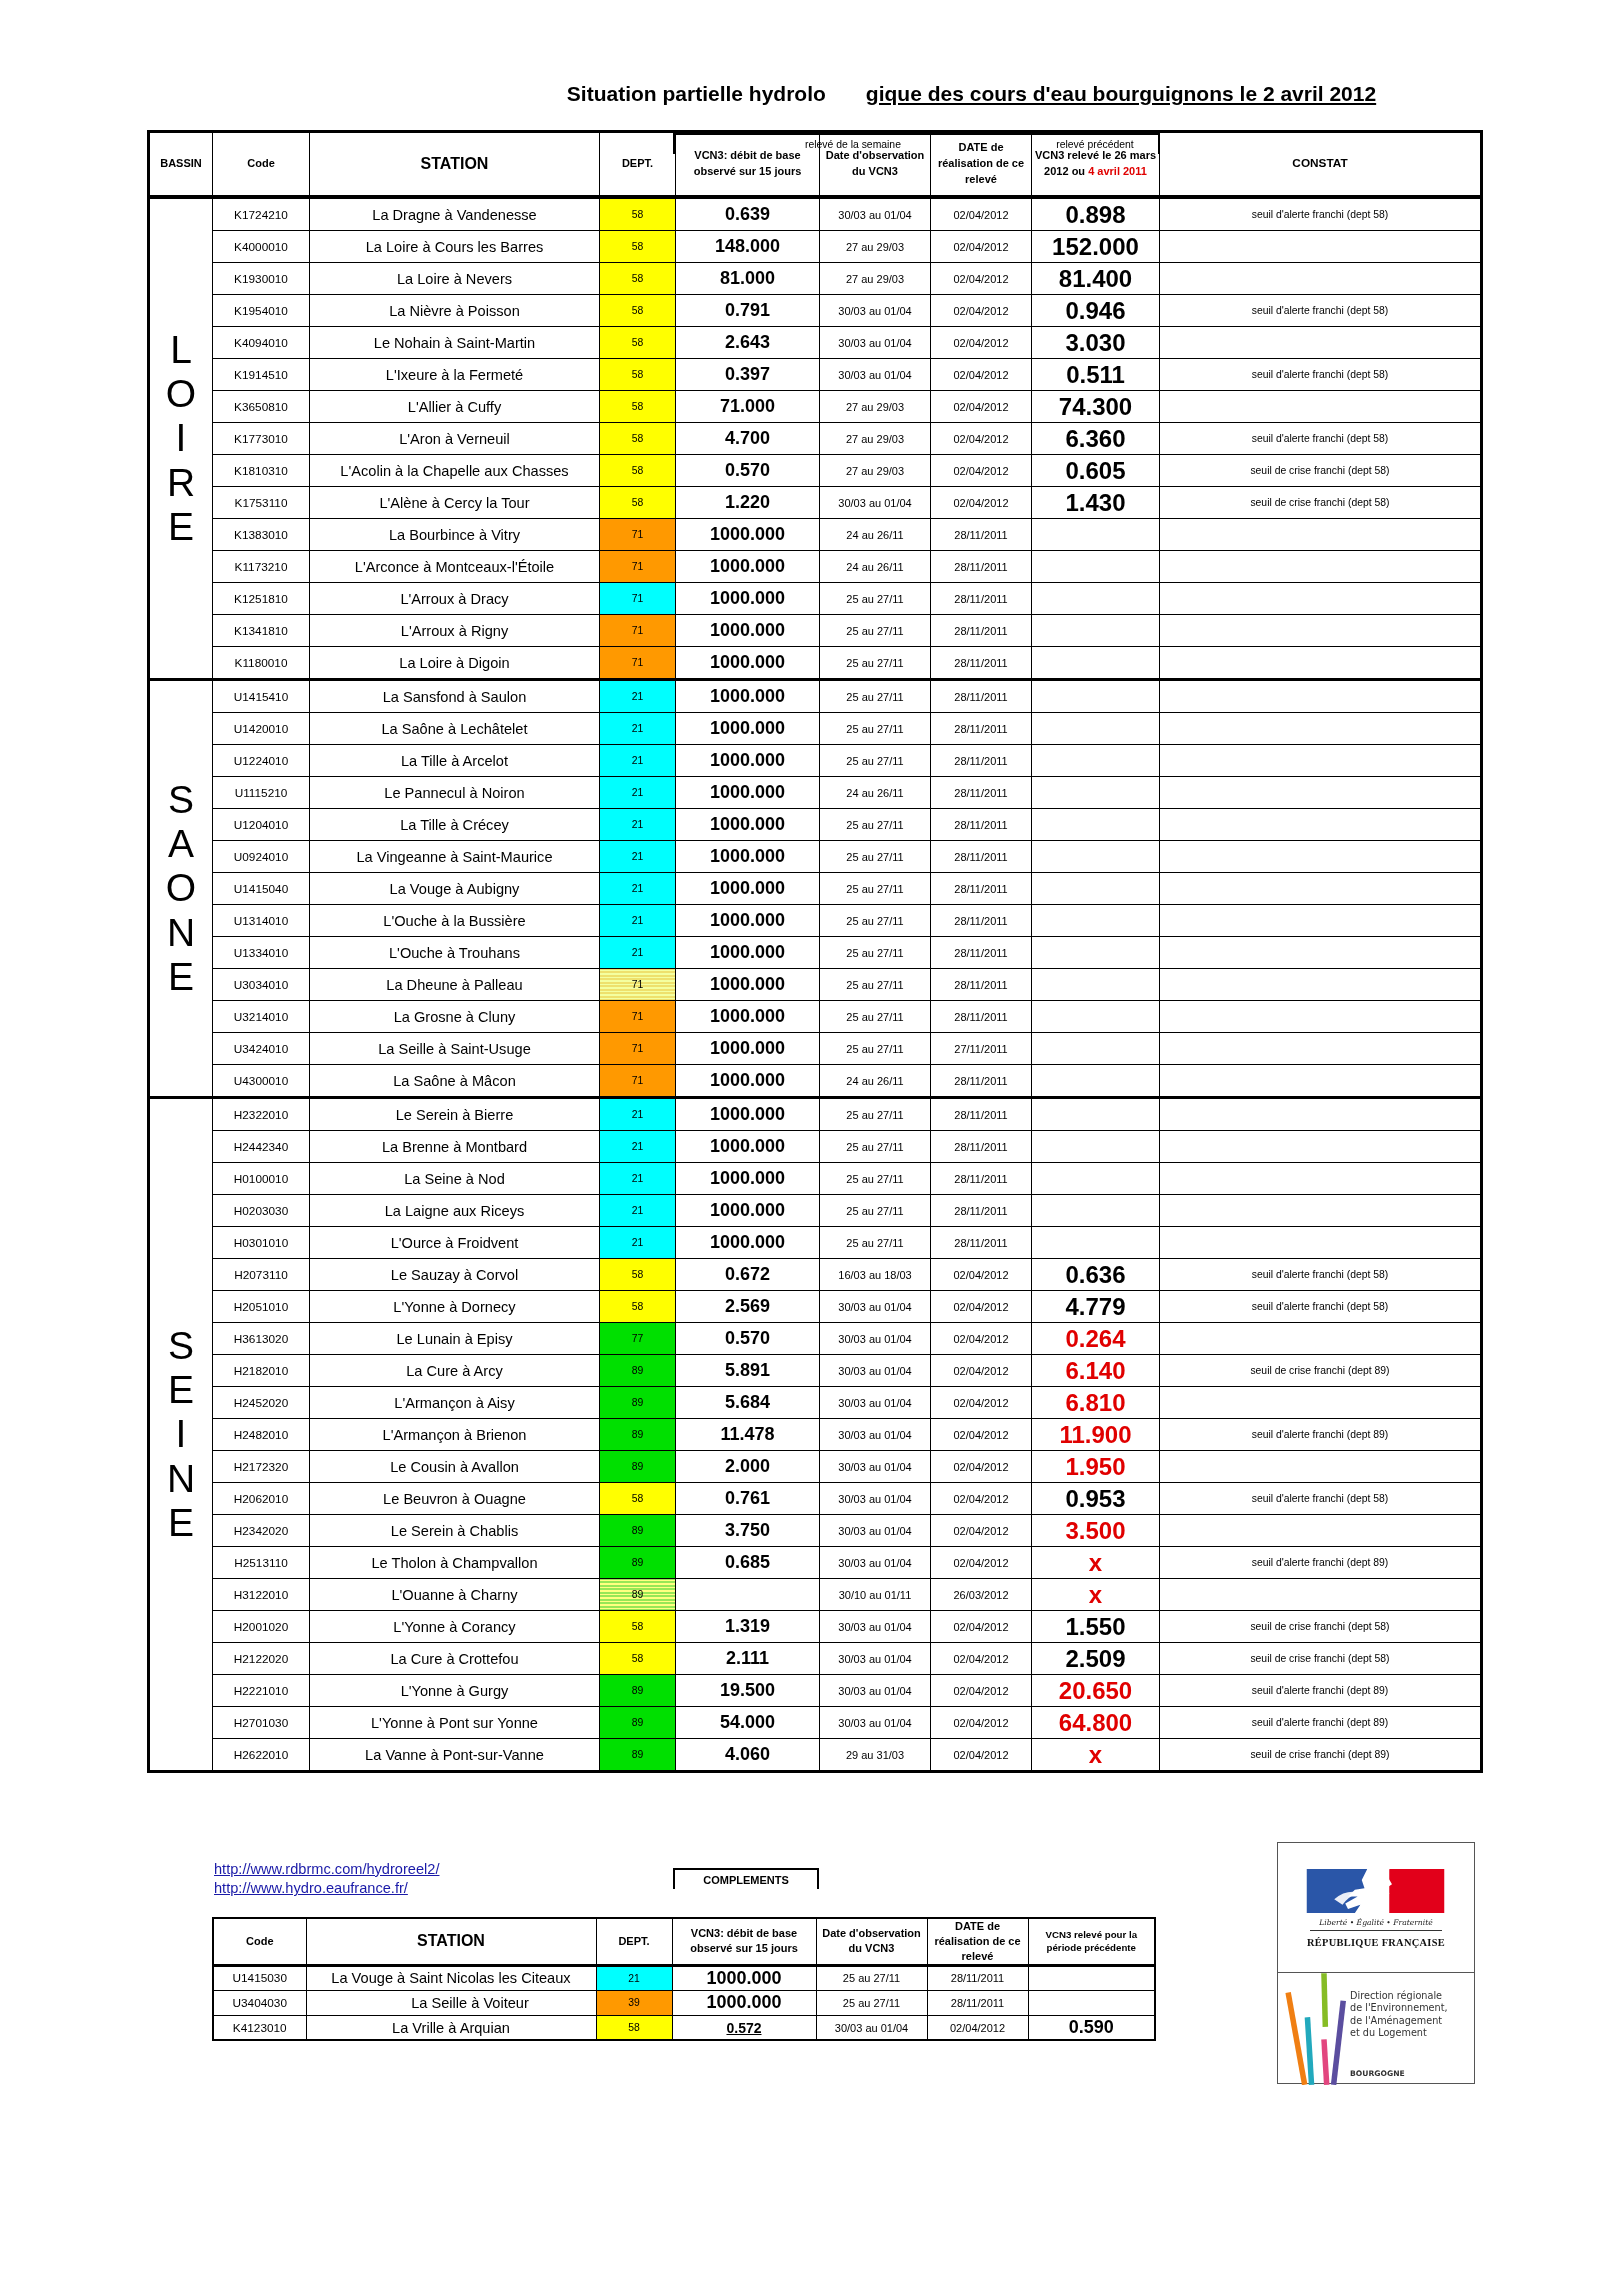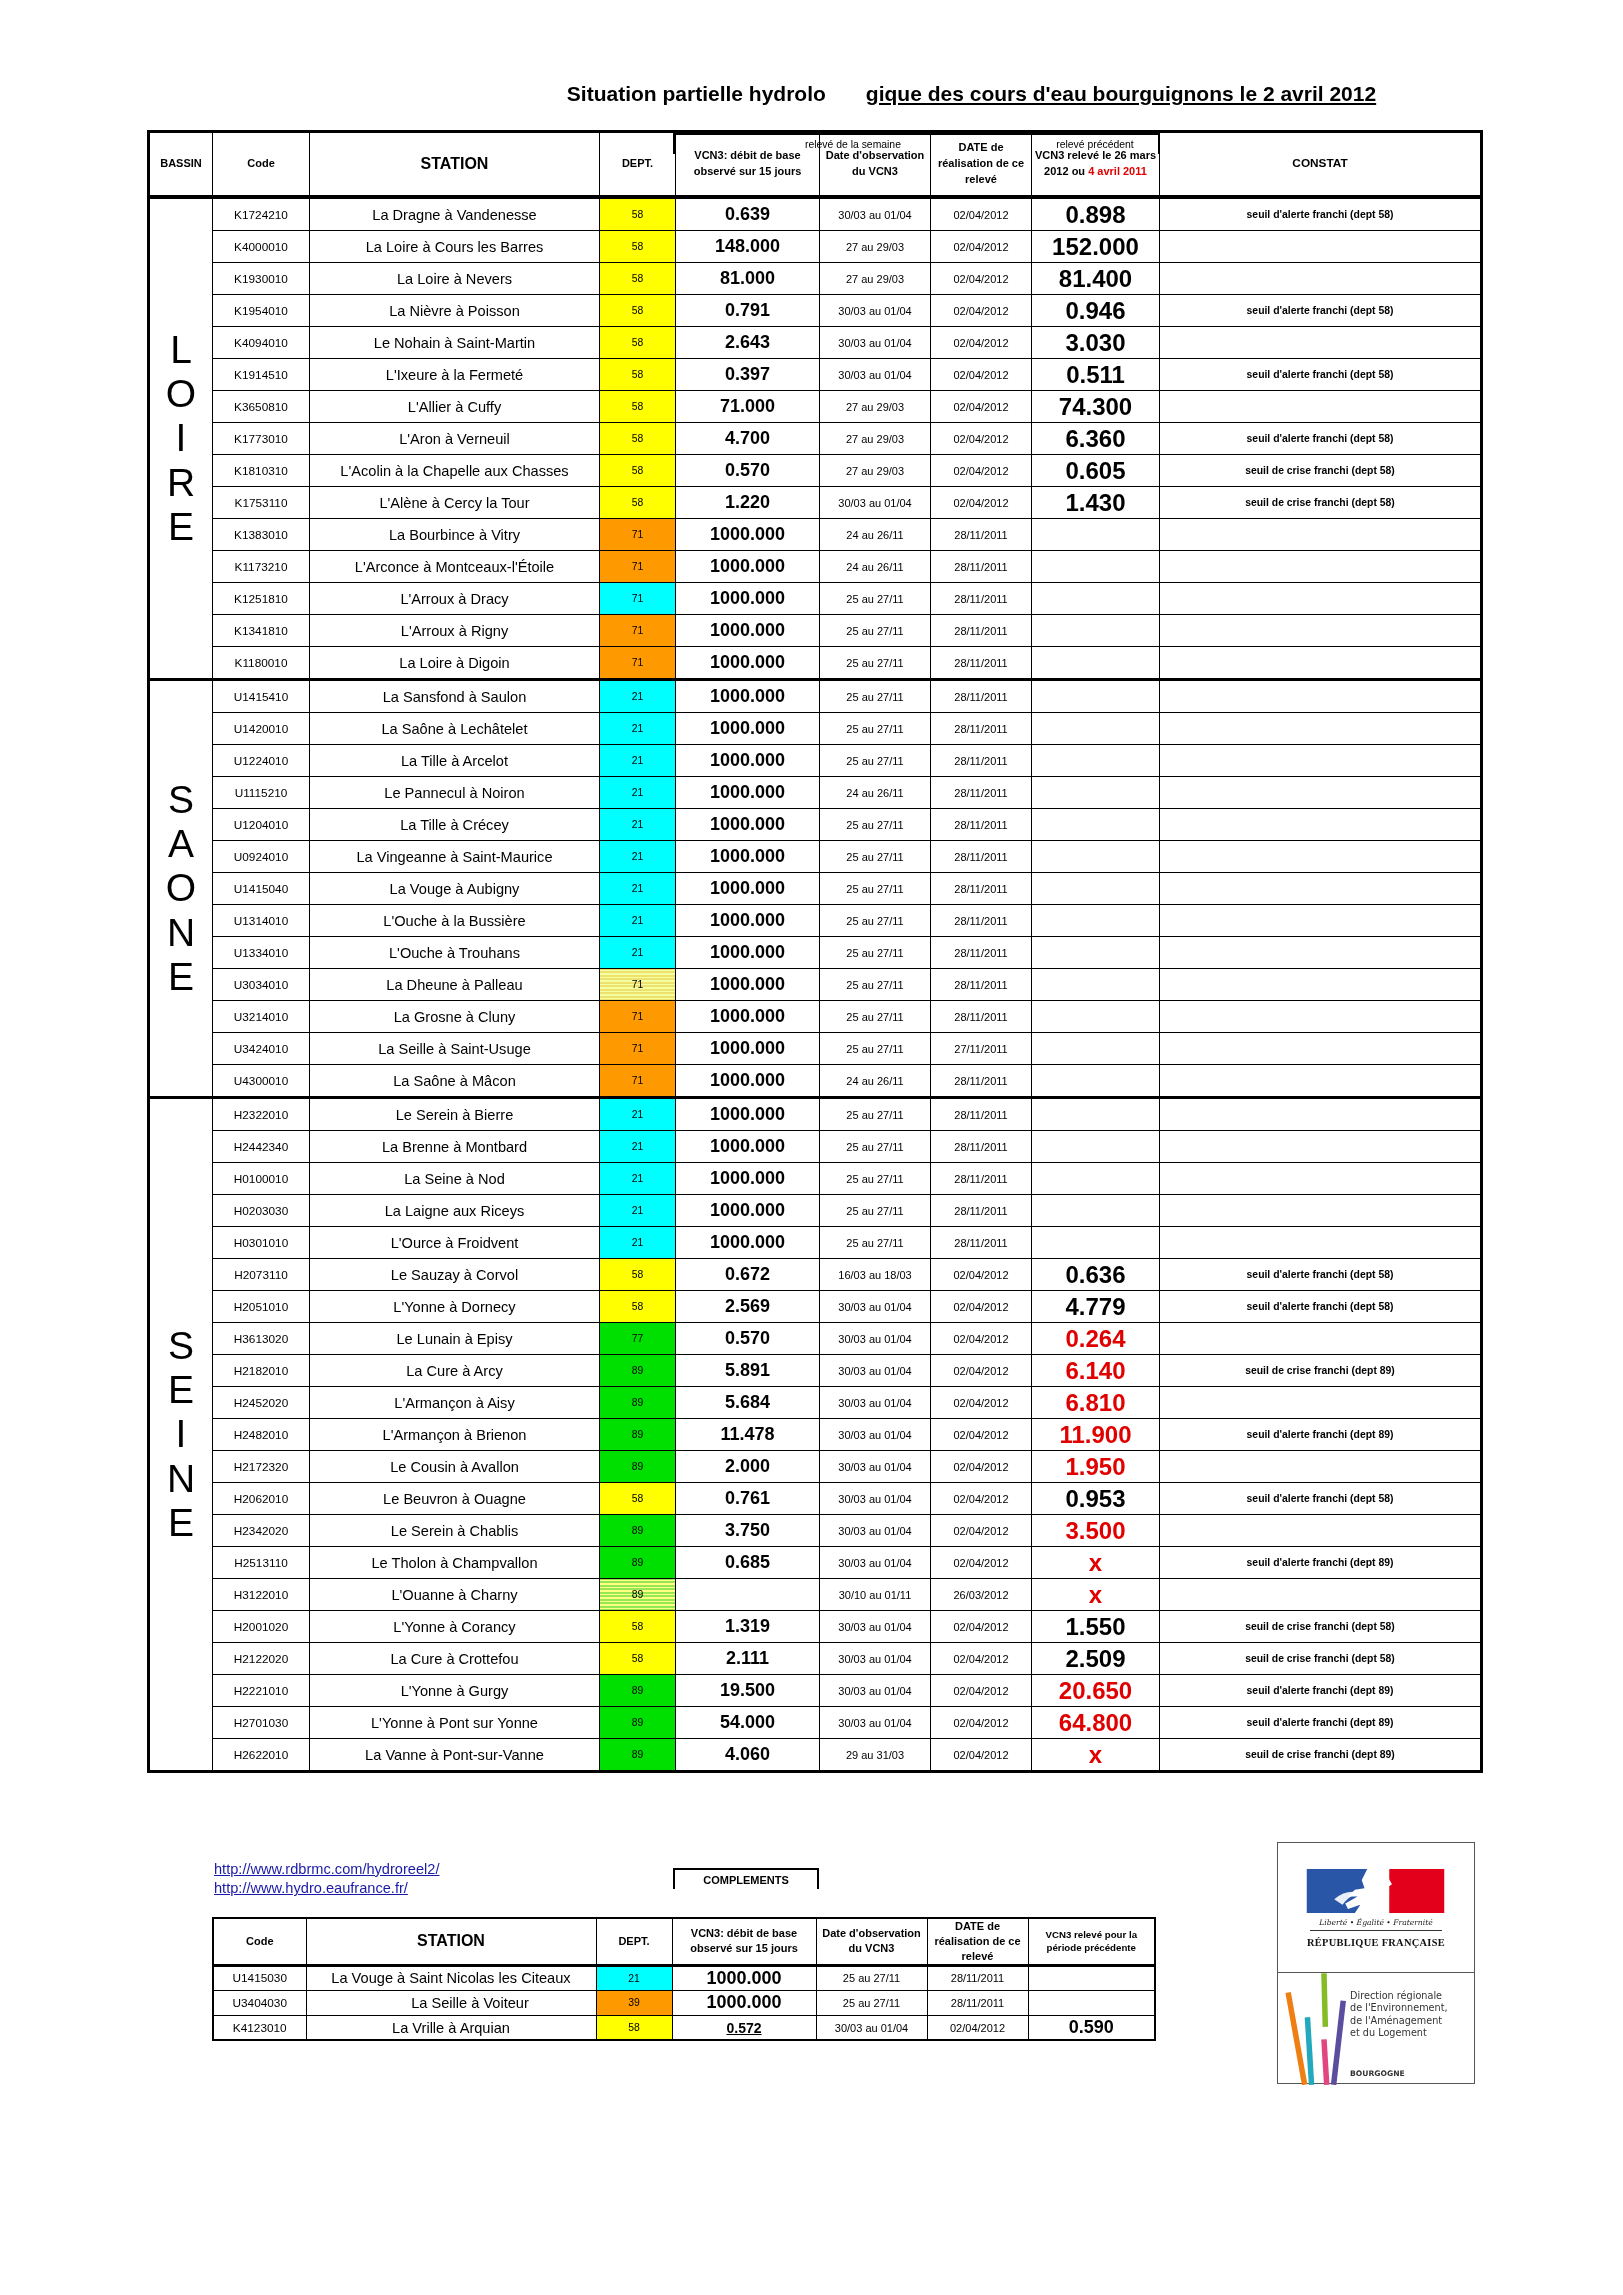--- a/index.html
+++ b/index.html
@@ -20,21 +20,21 @@
   table.main tbody td { height:31px; }
   tr.sep td { border-top:3.5px solid #000; }
   td.bassin { font-size:39px; line-height:1.13; vertical-align:middle; border-right:1.4px solid #000; white-space:normal; }
   td.code { font-size:11.8px; }
   td.station { font-size:14.6px; }
   td.dept { font-size:10.4px; }
   td.vcn { font-size:18px; font-weight:bold; }
   td.date { font-size:11px; }
   td.prev { font-size:24px; font-weight:bold; }
   td.prev.red { color:#e00000; }
-  td.constat { font-size:10.4px;font-weight:bold; }
+  td.constat { font-size:10.4px; }
   .c58 { background:#ffff00; }
   .c71o { background:#ff9900; }
   .c21 { background:#00ffff; }
   .c89 { background:#00e000; }
   .c77 { background:#00e000; }
   .hatchY { background:repeating-linear-gradient(180deg,#f4ffa0 0 2.1px,#e8c23a 2.1px 3.5px); }
   .hatchG { background:repeating-linear-gradient(180deg,#ffff80 0 2.1px,#2ccf2c 2.1px 3.5px); }
   .red { color:#e00000; }
 
   .links { position:absolute; left:214px; top:1860px; font-size:14.6px; line-height:19.4px; }

